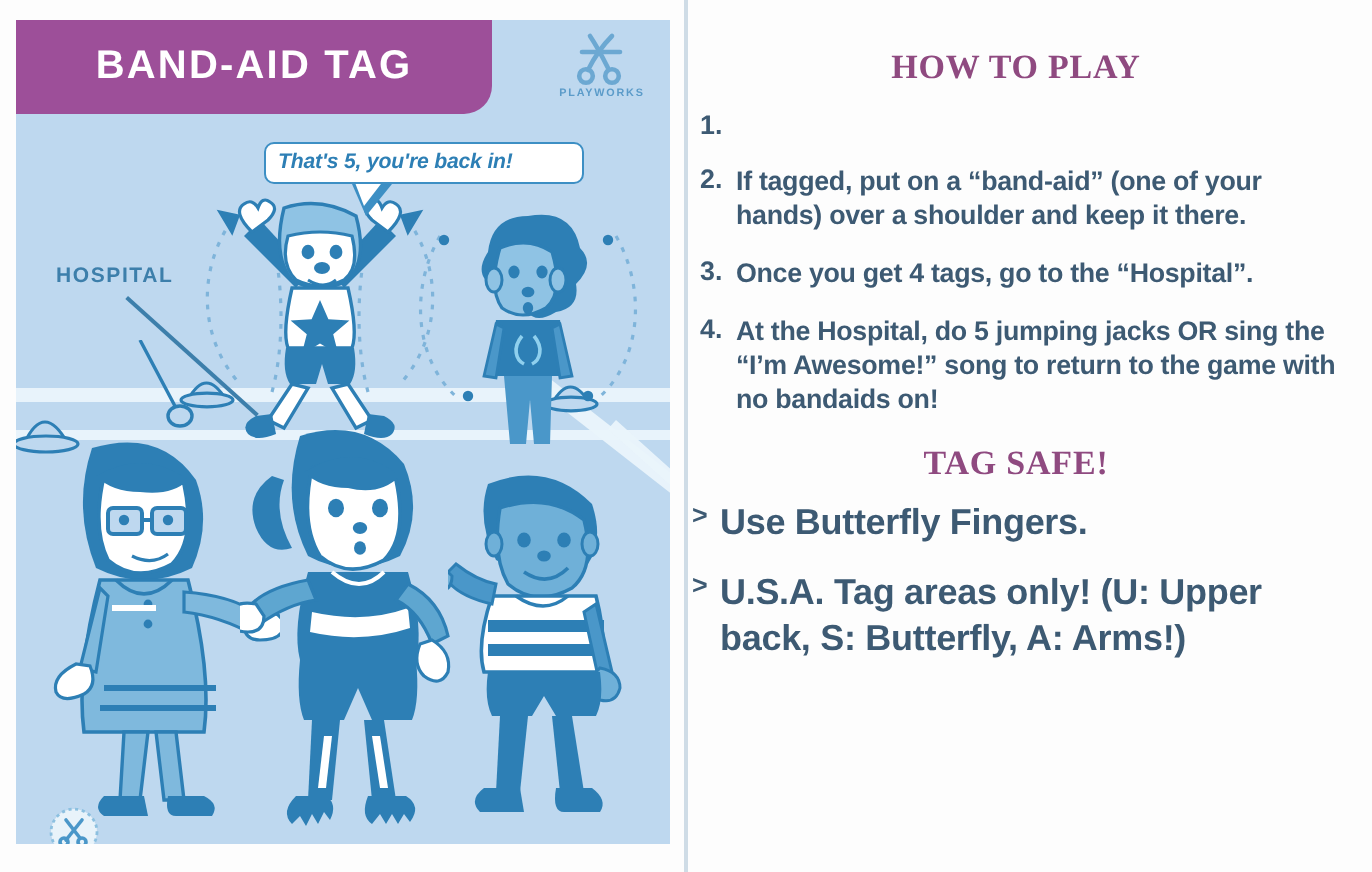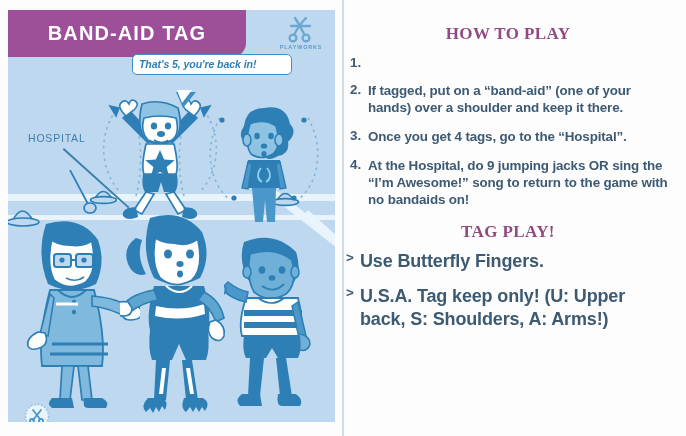--- a/index.html
+++ b/index.html
@@ -56,31 +56,31 @@
   }
   .logo .mark { width:30px; height:27px; }
   .logo .wordmark {
     font-size:5.4px; font-weight:bold; letter-spacing:.9px;
     color:#5b9bc9; margin-top:1px;
   }
 
   
   .hospital-label {
     position:absolute; left:20px; top:122px;
-    font-size:10.5px; font-weight:normal; letter-spacing:.8px;
+    font-size:10.5px; font-weight:bold; letter-spacing:.8px;
     color:#3d7fab;
   }
   .leader {
     position:absolute; left:56px; top:138px; width:88px; height:2px;
     background:#3d7fab; transform:rotate(42deg); transform-origin:0 0;
   }
 
   
   .bubble {
-    position:absolute; left:124px; top:44px; width:160px;
+    position:absolute; left:124px; top:61px; width:160px;
     background:#ffffff; border:1.6px solid #3d8fc4; border-radius:5px;
     padding:3px 6px 4px 6px;
   }
   .bubble .bt {
     font-family:"Liberation Sans", sans-serif;
     font-size:10.6px; font-style:italic; font-weight:bold;
     color:#2d7fb5; white-space:nowrap; letter-spacing:-.1px;
   }
   .bubble-tail {
     position:absolute; left:168px; top:82px; width:0; height:0;
@@ -441,31 +441,31 @@
       <li>
         <span class="num">2.</span>
         <span class="body">If tagged,  put on a “band-aid” (one of your hands) over a shoulder and keep it there.</span>
       </li>
       <li>
         <span class="num">3.</span>
         <span class="body">Once you get 4 tags, go to the “Hospital”.</span>
       </li>
       <li>
         <span class="num">4.</span>
-        <span class="body">At the Hospital, do 9 jumping jacks OR sing the “I’m Awesome!” song to return to the game with no bandaids on!</span>
+        <span class="body">At the Hospital, do 5 jumping jacks OR sing the “I’m Awesome!” song to return to the game with no bandaids on!</span>
       </li>
     </ol>
 
-    <div class="heading h-safe">TAG PLAY!</div>
+    <div class="heading h-safe">TAG SAFE!</div>
 
     <ul class="safe">
       <li>
         <span class="gt">&gt;</span>
         <span class="body">Use Butterfly Fingers.</span>
       </li>
       <li>
         <span class="gt">&gt;</span>
-        <span class="body">U.S.A. Tag keep only! (U: Upper back, S: Shoulders,  A: Arms!)</span>
+        <span class="body">U.S.A. Tag areas only! (U: Upper back, S: Butterfly,  A: Arms!)</span>
       </li>
     </ul>
 
   </div>
 </div>
 
 </body></html>

